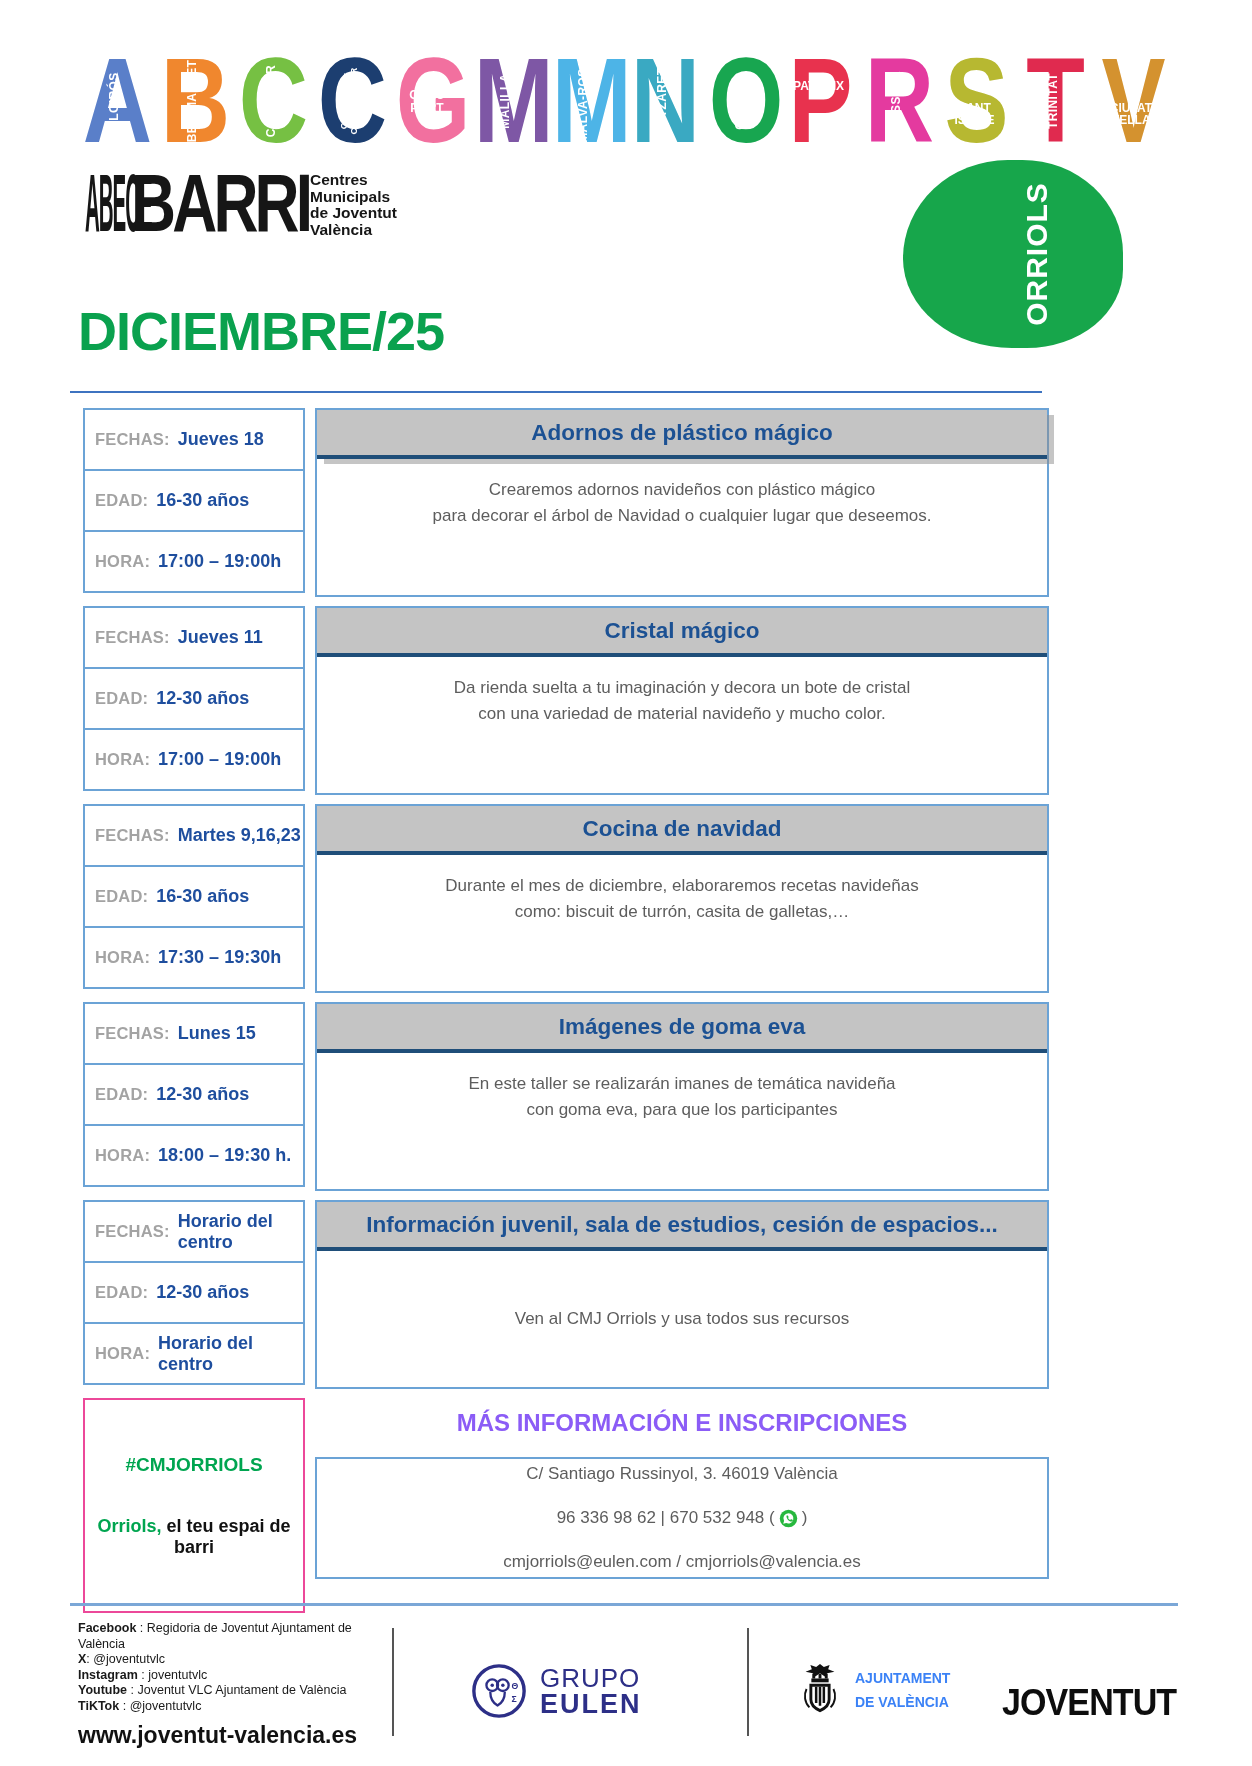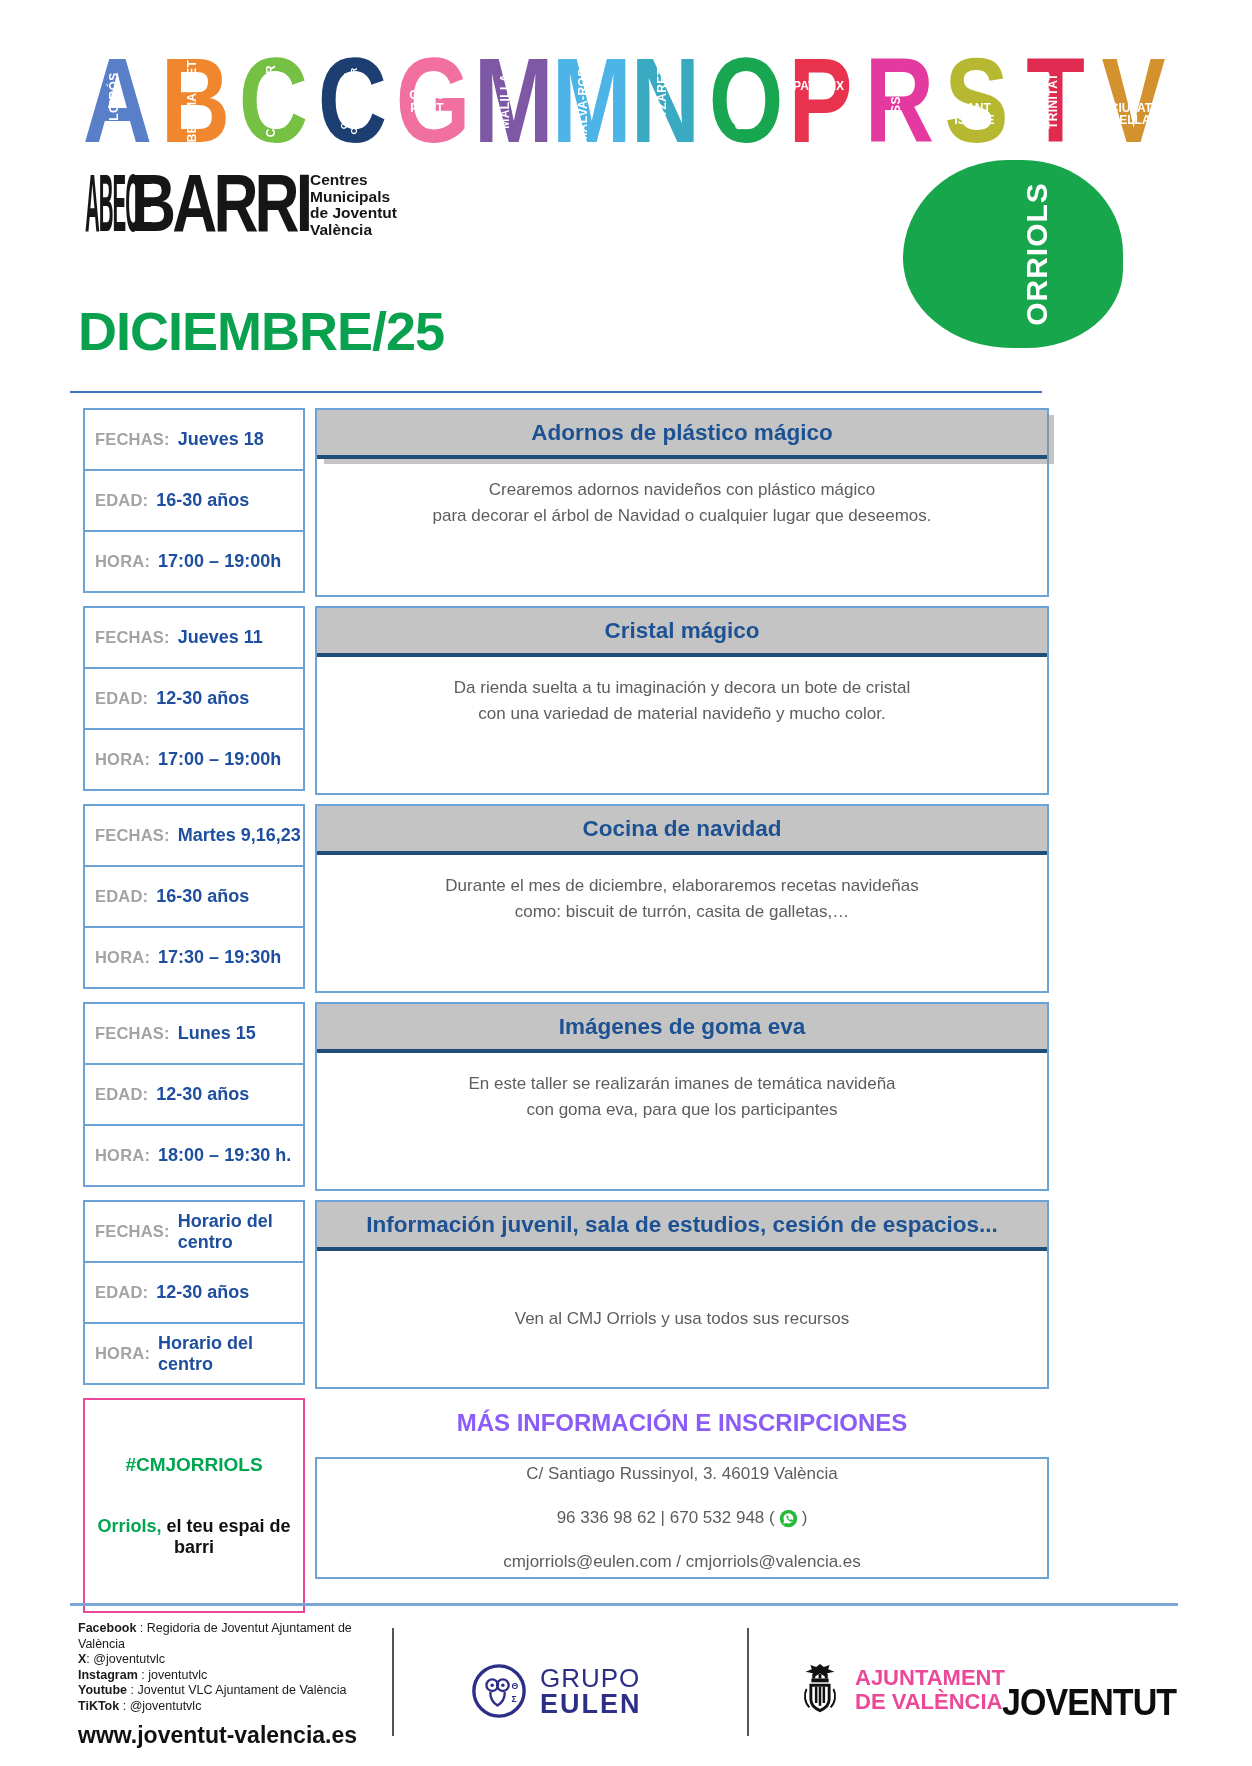--- a/index.html
+++ b/index.html
@@ -79,21 +79,21 @@
   .social .row .slabel{font-weight:800;}
   .website{margin-top:14px;font-size:23px;font-weight:800;color:#111;}
   .vdiv{position:absolute;top:1628px;width:2px;height:108px;background:#555;}
   .vdiv.d1{left:392px;}
   .vdiv.d2{left:747px;}
   .eulen{position:absolute;left:470px;top:1662px;display:flex;align-items:center;gap:12px;}
   .eulen-text{line-height:26px;}
   .eulen-l1{font-size:26px;font-weight:400;letter-spacing:1px;}
   .eulen-l2{font-size:27px;font-weight:800;letter-spacing:2px;}
   .ajunt{position:absolute;left:795px;top:1660px;display:flex;align-items:center;gap:10px;}
-  .ajunt-text{font-size:22px;font-weight:800;color:#ec4899;line-height:24px;}
+  .ajunt-text{font-size:14px;font-weight:800;color:#3b82f6;line-height:24px;}
   .joventut{position:absolute;left:1002px;top:1682px;font-size:37px;font-weight:900;color:#0d0d0d;
             transform:scaleX(.92);transform-origin:left;letter-spacing:-1px;}
 </style>
 </head>
 <body>
 
 <div class="page">
 
   <div class="letters">
     <div class="letter">

